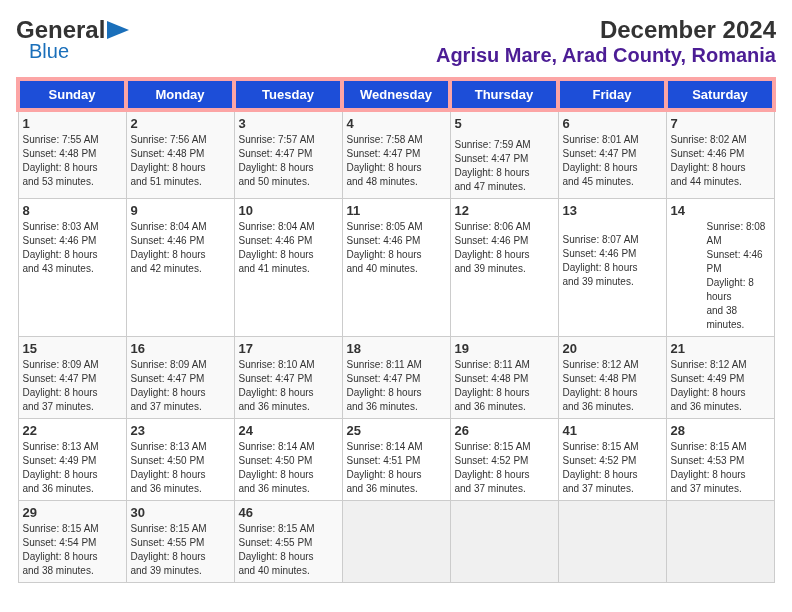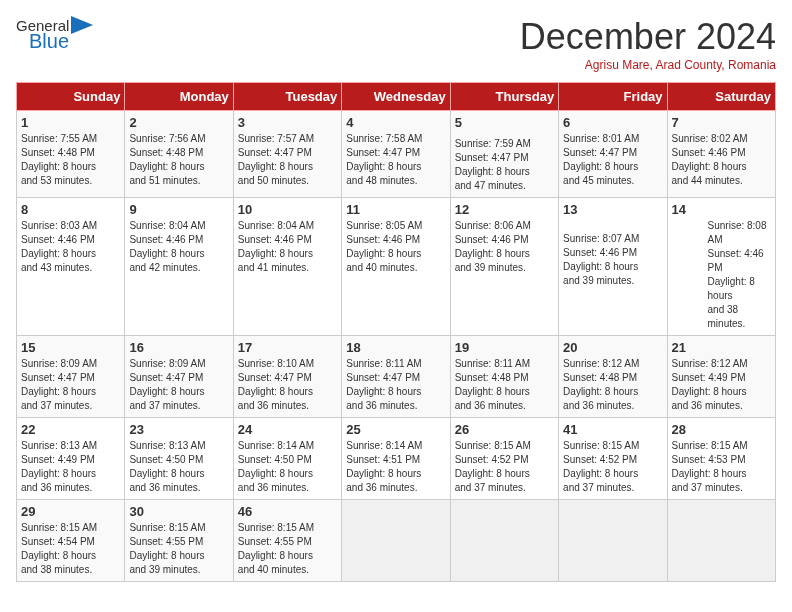--- a/index.html
+++ b/index.html
@@ -23,42 +23,42 @@
     }
     .logo-wrapper {
       display: flex;
       flex-direction: row;
       align-items: center;
     }
     .title-block {
       text-align: right;
     }
     .title-block h1 {
-      font-size: 36px;
-      font-weight: normal;
+      font-size: 24px;
+      font-weight: bold;
       color: #333;
     }
     .title-block h2 {
-      font-size: 12px;
-      font-weight: normal;
-      color: #b91c1c;
+      font-size: 20px;
+      font-weight: bold;
+      color: #4c1d95;
     }
     table {
       width: 100%;
       border-collapse: collapse;
       font-size: 11px;
     }
     thead tr th {
-      background-color: #b91c1c;
+      background-color: #1d4ed8;
       color: #fff;
       padding: 6px 4px;
-      text-align: right;
+      text-align: center;
       font-size: 13px;
       font-weight: bold;
-      border: 1px solid #fca5a5;
+      border: 4px solid #fca5a5;
     }
     tbody tr td {
       border: 1px solid #ccc;
       vertical-align: top;
       padding: 4px;
       min-height: 70px;
       width: 14.28%;
       background: #fff;
     }
     tbody tr:nth-child(odd) td {
@@ -81,21 +81,21 @@
     }
   </style>
 </head>
 <body>
 
 <div class="header">
   <div class="logo">
     <div class="logo-wrapper">
       <div>
         <div style="display:flex;align-items:center;">
-          <span style="font-size:15px;font-weight:normal;color:#333;">General</span>
+          <span style="font-size:24px;font-weight:bold;color:#333;">General</span>
           <svg width="22" height="18" viewBox="0 0 22 18" style="margin-left:2px;">
             <polygon points="0,0 22,9 0,18" fill="#1a6fba"></polygon>
           </svg>
         </div>
         <div style="font-size:20px;font-weight:normal;color:#1a6fba;margin-top:-4px;margin-left:13px;">Blue</div>
       </div>
     </div>
   </div>
   <div class="title-block">
     <h1>December 2024</h1>

